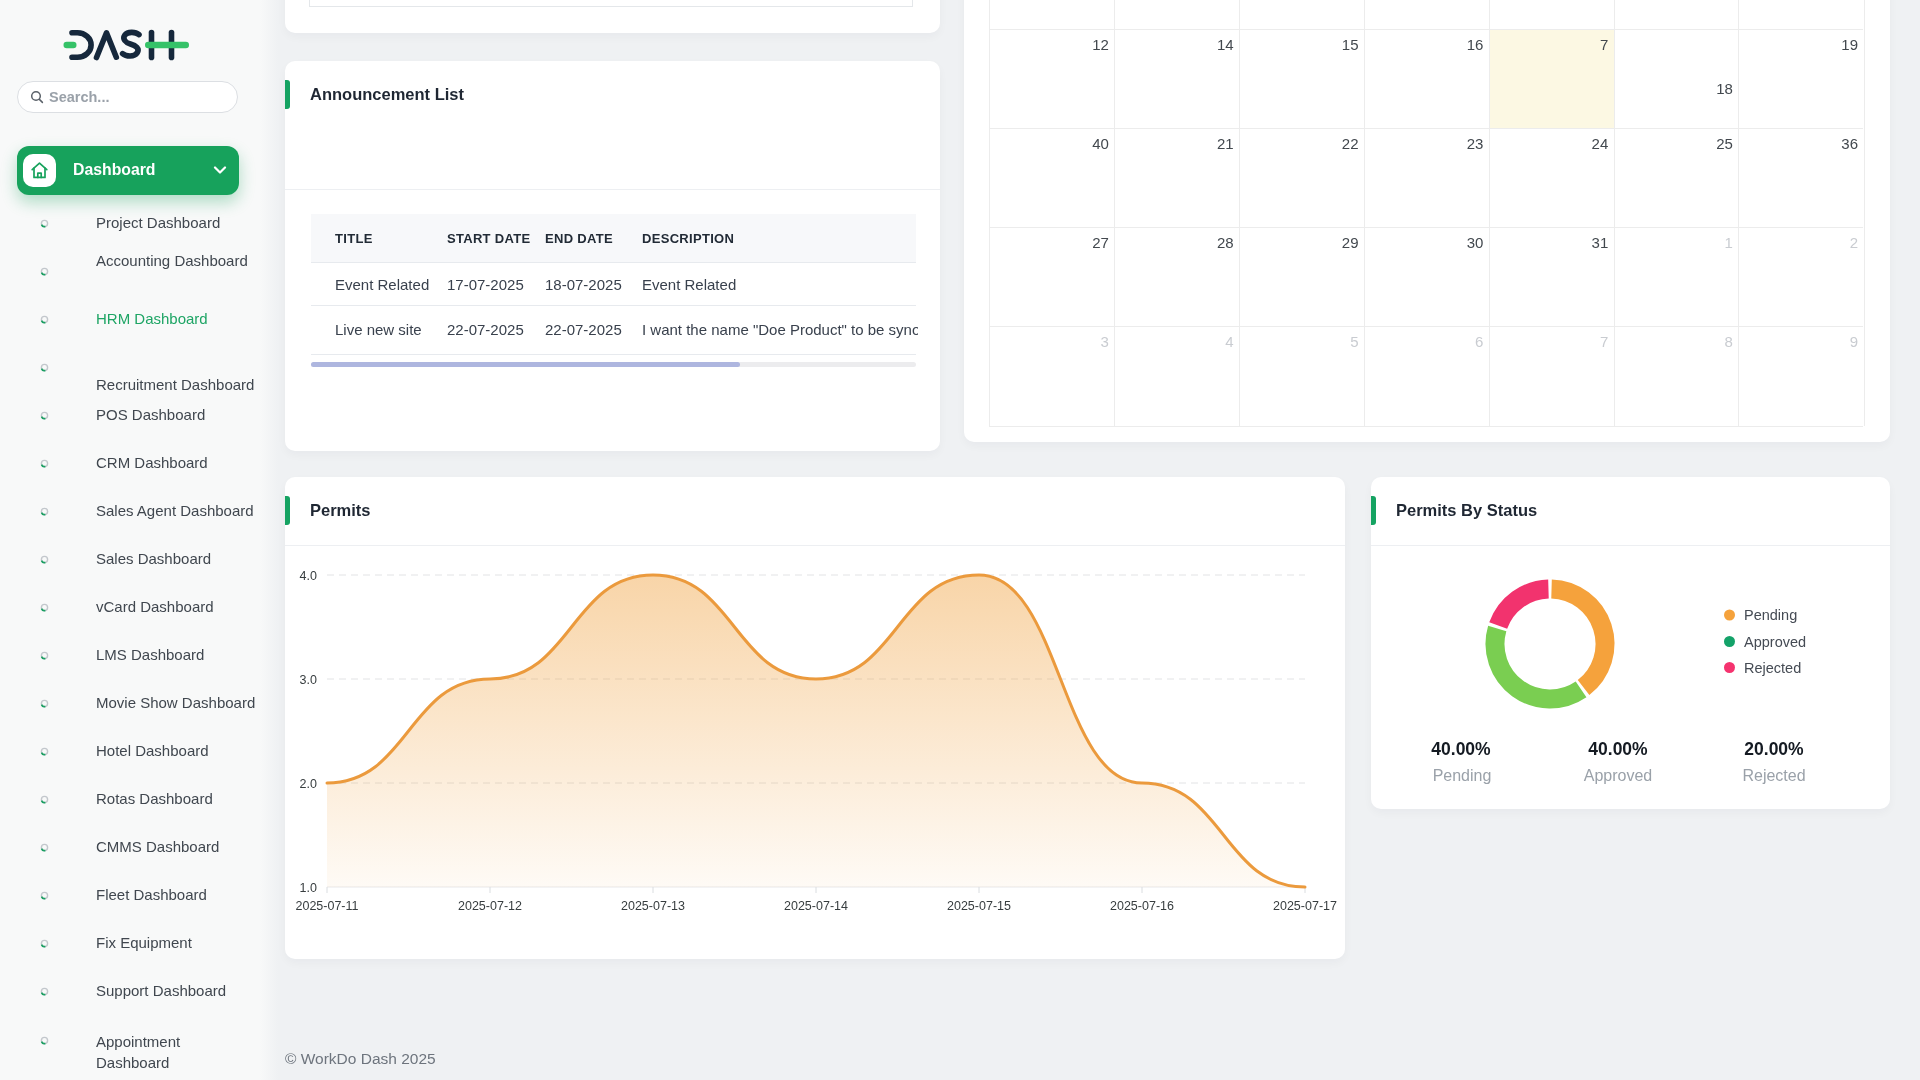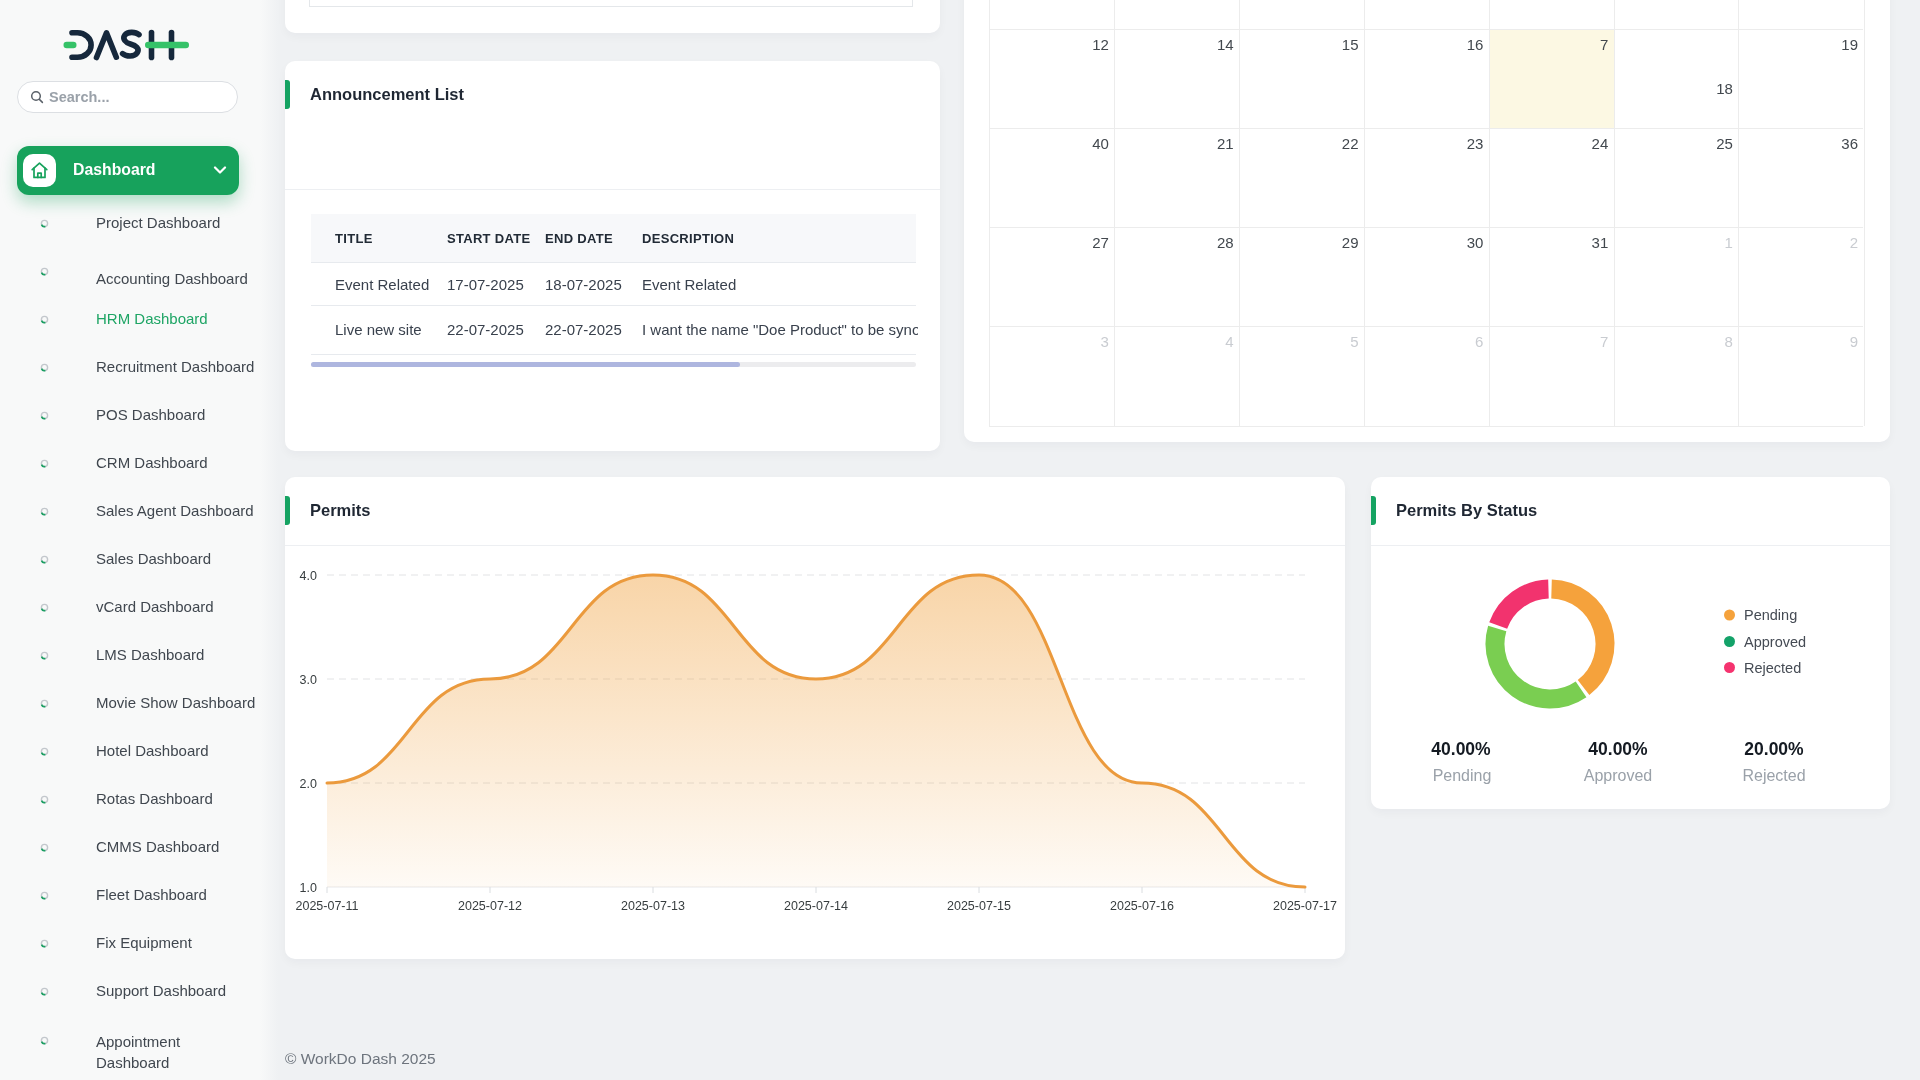--- a/index.html
+++ b/index.html
@@ -77,31 +77,31 @@
     <svg class="abs" style="left:196px; top:20px;" width="14" height="9" viewBox="0 0 14 9">
       <path d="M2,1.5 L7,6.5 L12,1.5" fill="none" stroke="#fff" stroke-width="2.2" stroke-linecap="round" stroke-linejoin="round"></path>
     </svg>
   </div>
 
   <div class="menu-item" style="top:214px;">Project Dashboard</div>
   <svg class="mico2" style="top:218.5px;" width="9" height="9" viewBox="0 0 9 9">
       <circle cx="4.5" cy="4.5" r="3.1" fill="none" stroke="#c2c7cc" stroke-width="1.4"></circle>
       <path d="M1.55,5.6 A3.1,3.1 0 0 0 5.4,7.45" fill="none" stroke="#1a9f62" stroke-width="1.6"></path>
     </svg>
-  <div class="menu-item" style="top:270px;text-align:right;">Accounting Dashboard</div>
+  <div class="menu-item" style="top:252px;text-align:right;">Accounting Dashboard</div>
   <svg class="mico2" style="top:266.5px;" width="9" height="9" viewBox="0 0 9 9">
       <circle cx="4.5" cy="4.5" r="3.1" fill="none" stroke="#c2c7cc" stroke-width="1.4"></circle>
       <path d="M1.55,5.6 A3.1,3.1 0 0 0 5.4,7.45" fill="none" stroke="#1a9f62" stroke-width="1.6"></path>
     </svg>
   <div class="menu-item active" style="top:310px;">HRM Dashboard</div>
   <svg class="mico2" style="top:314.5px;" width="9" height="9" viewBox="0 0 9 9">
       <circle cx="4.5" cy="4.5" r="3.1" fill="none" stroke="#c2c7cc" stroke-width="1.4"></circle>
       <path d="M1.55,5.6 A3.1,3.1 0 0 0 5.4,7.45" fill="none" stroke="#1a9f62" stroke-width="1.6"></path>
     </svg>
-  <div class="menu-item" style="top:358px;text-align:right;">Recruitment Dashboard</div>
+  <div class="menu-item" style="top:376px;text-align:right;">Recruitment Dashboard</div>
   <svg class="mico2" style="top:362.5px;" width="9" height="9" viewBox="0 0 9 9">
       <circle cx="4.5" cy="4.5" r="3.1" fill="none" stroke="#c2c7cc" stroke-width="1.4"></circle>
       <path d="M1.55,5.6 A3.1,3.1 0 0 0 5.4,7.45" fill="none" stroke="#1a9f62" stroke-width="1.6"></path>
     </svg>
   <div class="menu-item" style="top:406px;">POS Dashboard</div>
   <svg class="mico2" style="top:410.5px;" width="9" height="9" viewBox="0 0 9 9">
       <circle cx="4.5" cy="4.5" r="3.1" fill="none" stroke="#c2c7cc" stroke-width="1.4"></circle>
       <path d="M1.55,5.6 A3.1,3.1 0 0 0 5.4,7.45" fill="none" stroke="#1a9f62" stroke-width="1.6"></path>
     </svg>
   <div class="menu-item" style="top:454px;">CRM Dashboard</div>

